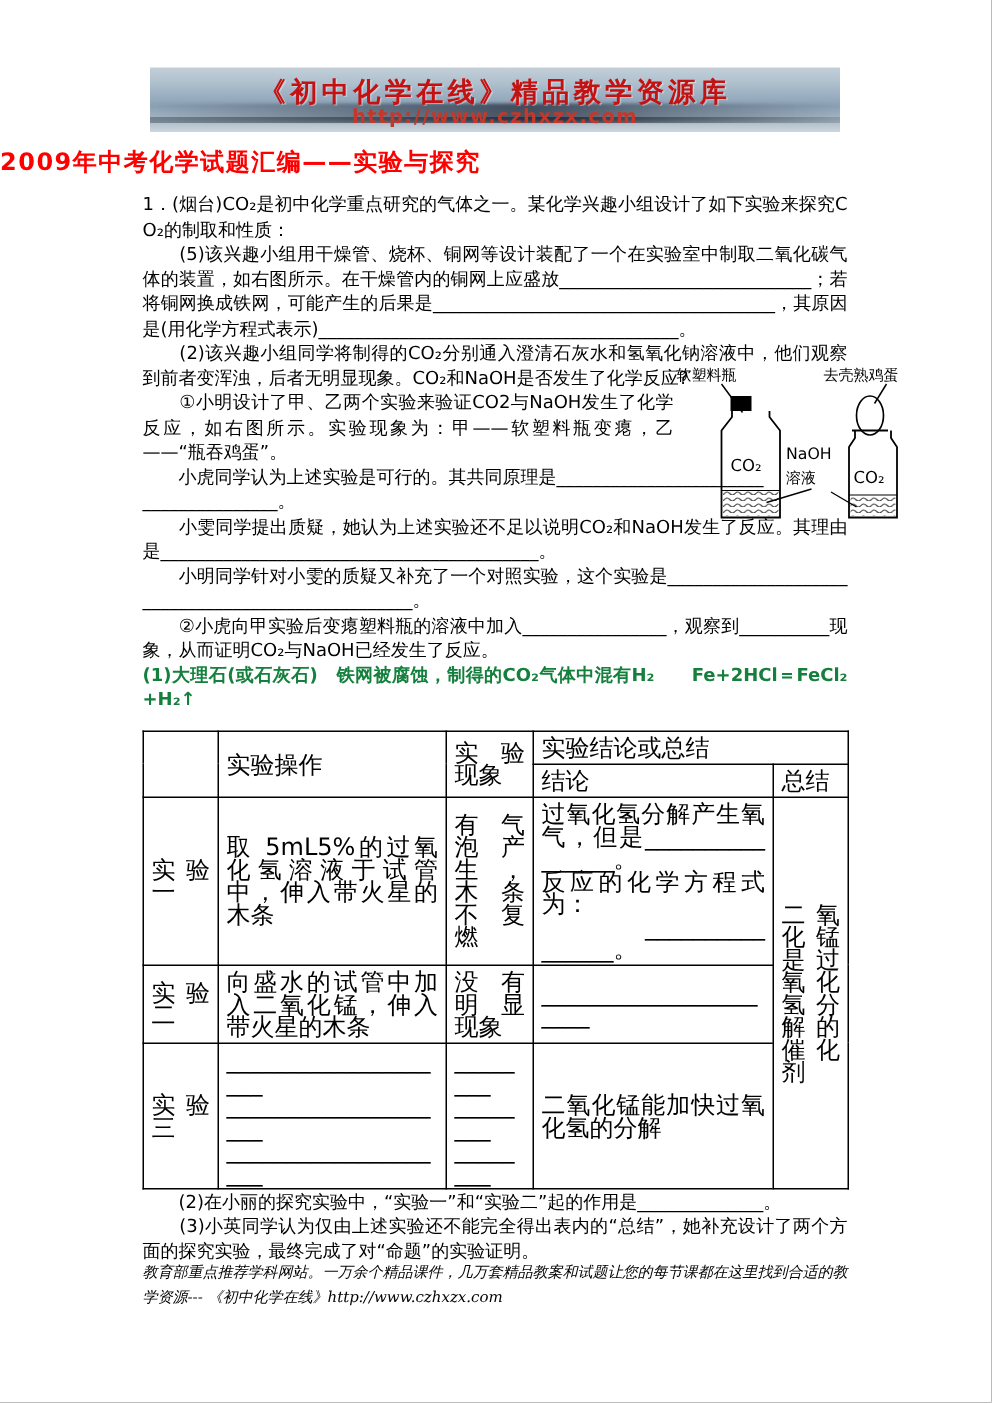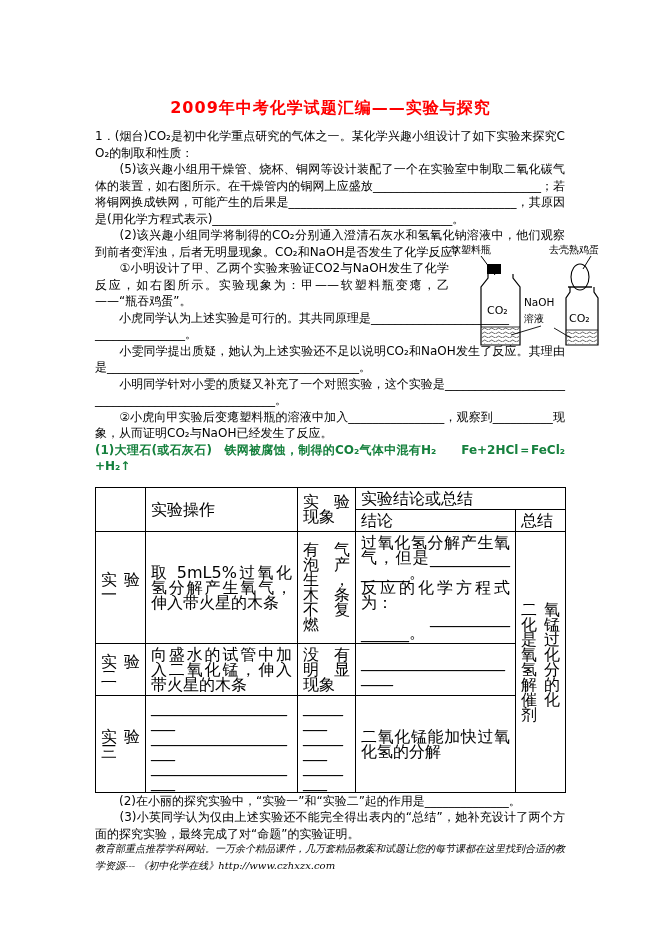--- a/index.html
+++ b/index.html
@@ -30,21 +30,21 @@
     position:relative; z-index:2; text-align:center; margin-top:4px;
     font-size:18px; font-weight:bold; letter-spacing:3px;
     color:#c41212; text-shadow:1px 1px 0 rgba(255,255,255,.35);
   }
   .banner-url{
     position:relative; z-index:2; text-align:center; margin-top:-2px;
     font-size:13px; font-weight:bold; letter-spacing:1px; color:#c5372a;
   }
   
   .doc-title{
-    position:absolute; left:0; top:98px; width:100%; text-align:center;
+    position:absolute; left:0; top:98px; width:100%; text-align:left;
     color:#ff0000; font-weight:bold; font-size:16px; letter-spacing:1px;
   }
   
   .content{
     position:absolute; left:95px; top:128px; width:470px;
     font-size:12px; line-height:16.5px; text-align:justify;
   }
   .content p{ margin:0; word-break:break-all; }
   .red{ color:#15803d;font-weight:bold; }
   .wrap-right{ padding-right:116px; }
@@ -71,20 +71,24 @@
     position:absolute; left:95px; top:840px; width:470px;
     font-family:"DejaVu Serif", serif; font-style:italic;
     font-size:10px; line-height:17px; color:#000; word-break:break-all;
   }
 </style>
 </head>
 <body>
 
 <div class="page">
 
+  <div class="banner">
+    <div class="banner-title">《初中化学在线》精品教学资源库</div>
+    <div class="banner-url">http://www.czhxzx.com</div>
+  </div>
 
   <div class="doc-title">2009年中考化学试题汇编——实验与探究</div>
 
   <div class="content">
 
     <p>1．(烟台)CO₂是初中化学重点研究的气体之一。某化学兴趣小组设计了如下实验来探究CO₂的制取和性质：</p>
     <p>　　(5)该兴趣小组用干燥管、烧杯、铜网等设计装配了一个在实验室中制取二氧化碳气体的装置，如右图所示。在干燥管内的铜网上应盛放____________________________；若将铜网换成铁网，可能产生的后果是______________________________________，其原因是(用化学方程式表示)________________________________________。</p>
     <p>　　(2)该兴趣小组同学将制得的CO₂分别通入澄清石灰水和氢氧化钠溶液中，他们观察到前者变浑浊，后者无明显现象。CO₂和NaOH是否发生了化学反应?</p>
 
     <div class="fig">
@@ -147,21 +151,21 @@
         <td rowspan="2">实验操作</td>
         <td rowspan="2">实验现象</td>
         <td colspan="2">实验结论或总结</td>
       </tr>
       <tr>
         <td>结论</td>
         <td>总结</td>
       </tr>
       <tr>
         <td>实验一</td>
-        <td>取 5mL5%过氧化氢分解产生氧气，伸入带火星的木条</td>
+        <td>取 5mL5%的过氧化氢溶液于试管中，伸入带火星的木条</td>
         <td>有气泡产生，木条不复燃</td>
         <td class="toprow">过氧化氢分解产生氧气，但是________________。
 反应的化学方程式为：
 　　　　________________。</td>
         <td rowspan="3">二氧化锰是过氧化氢分解的催化剂</td>
       </tr>
       <tr>
         <td>实验二</td>
         <td>向盛水的试管中加入二氧化锰，伸入带火星的木条</td>
         <td class="toprow">没有明显现象</td>

